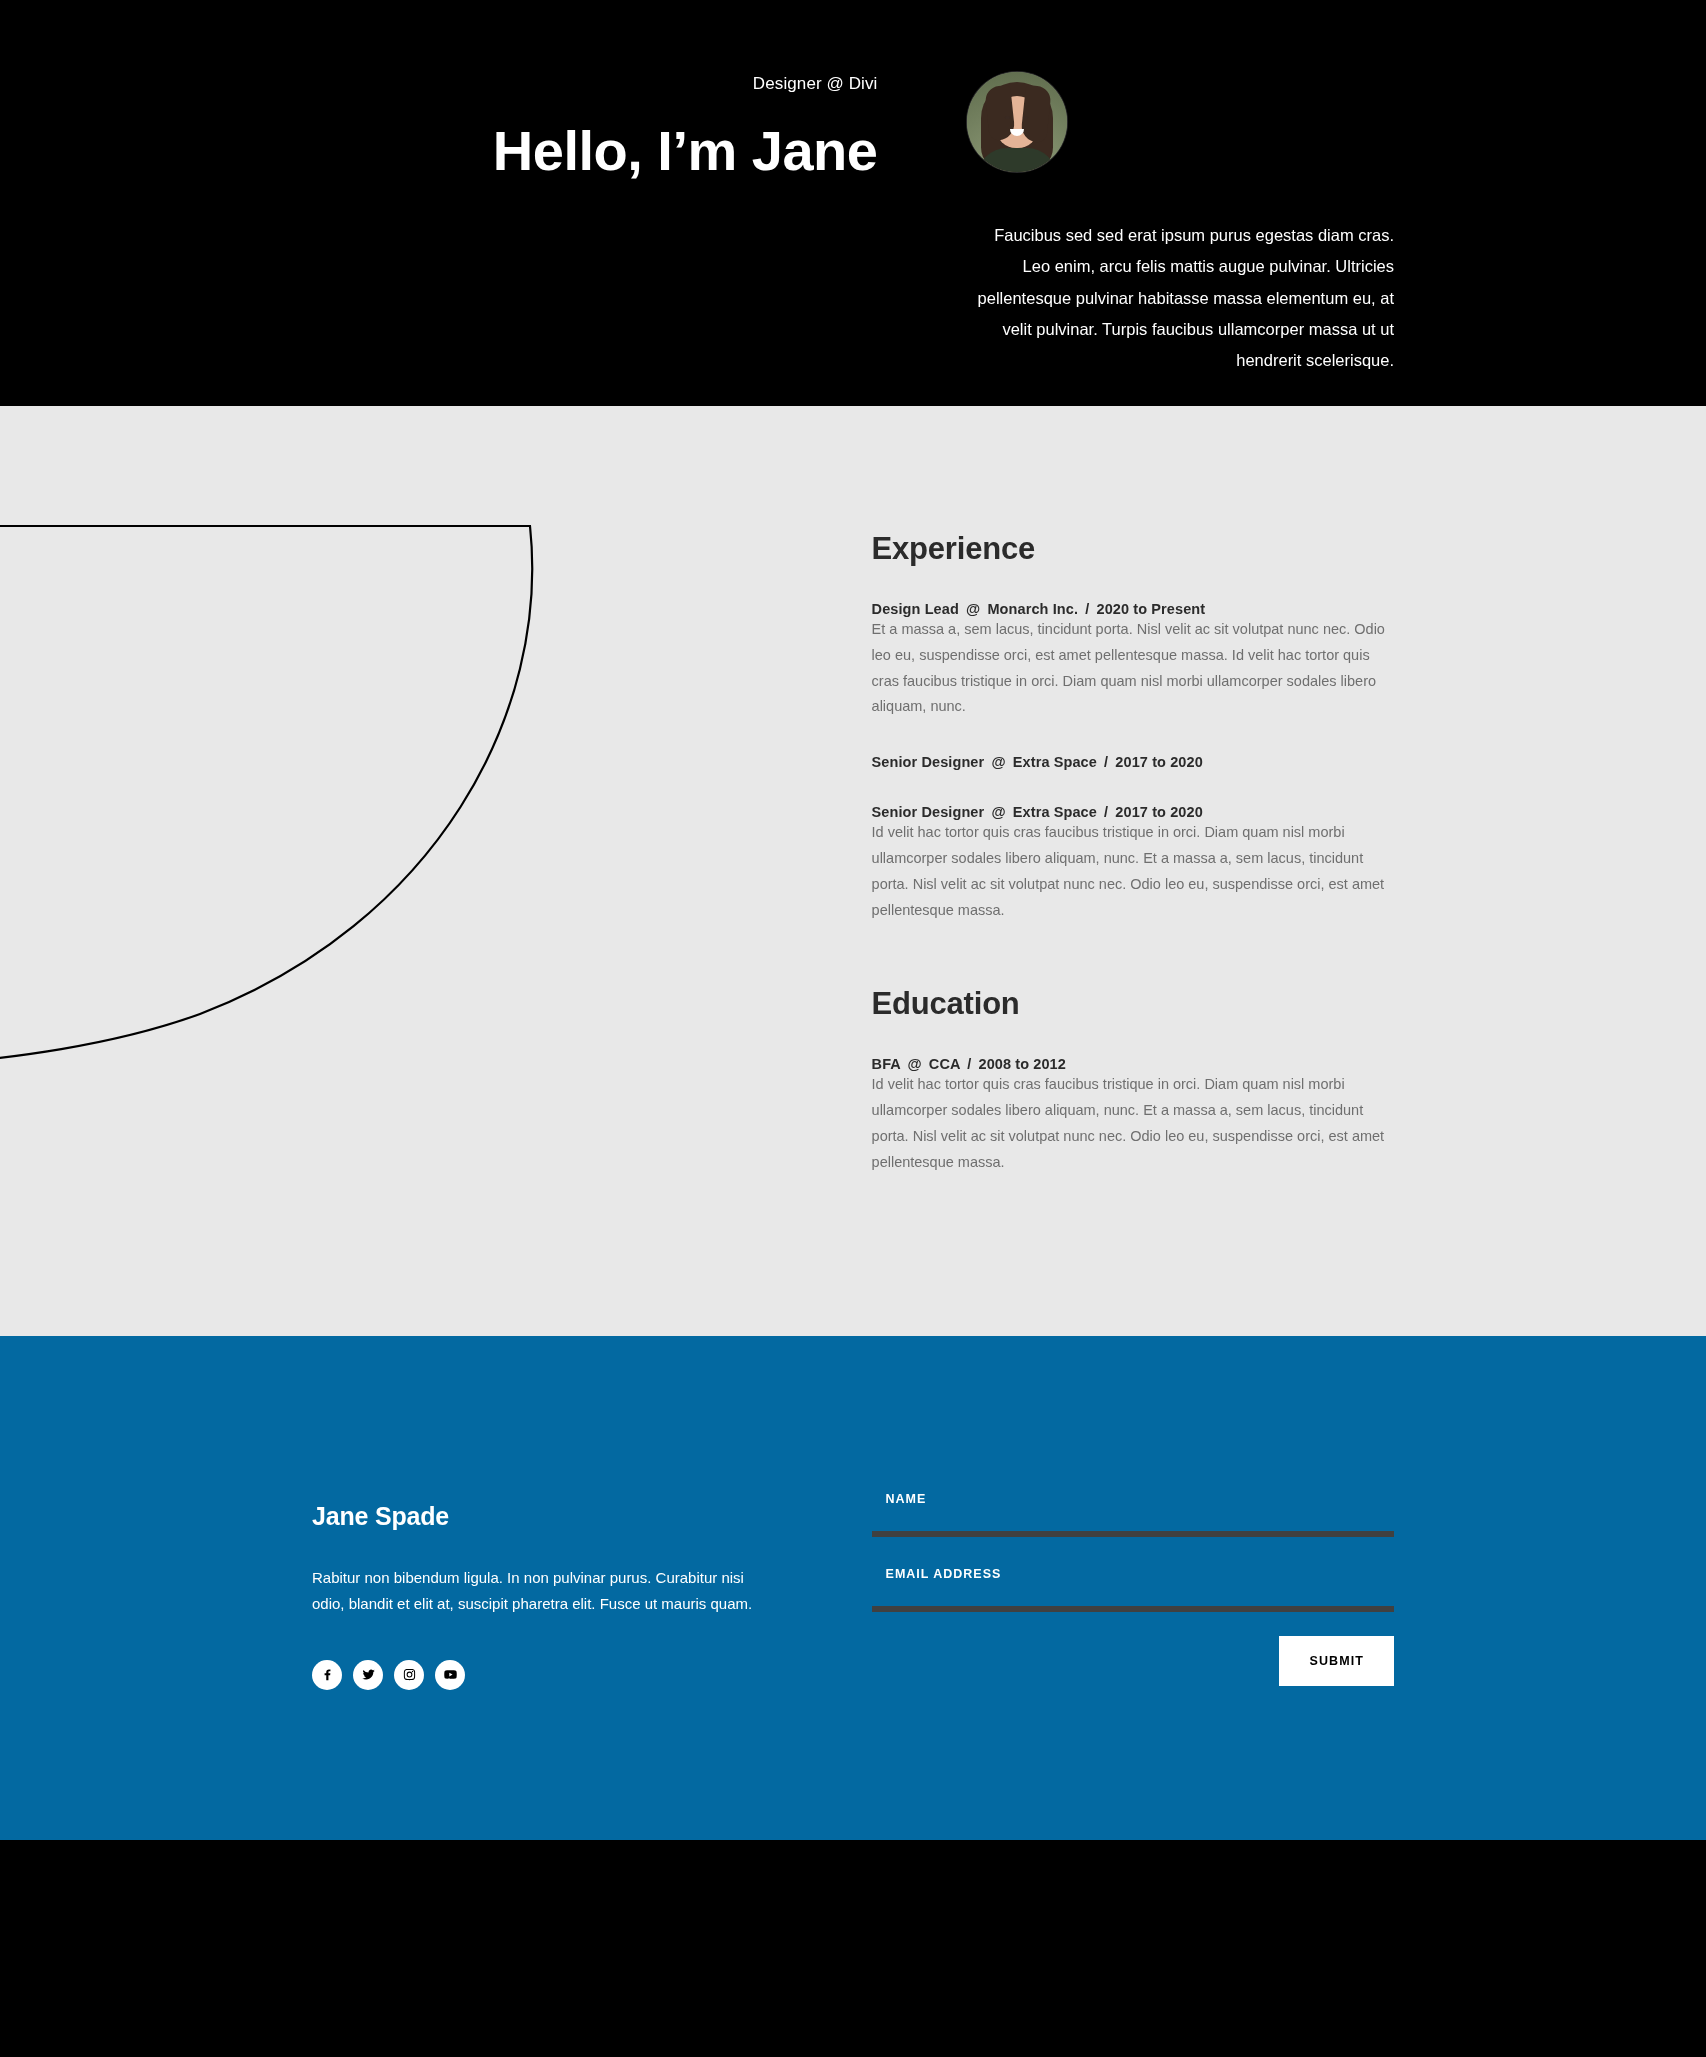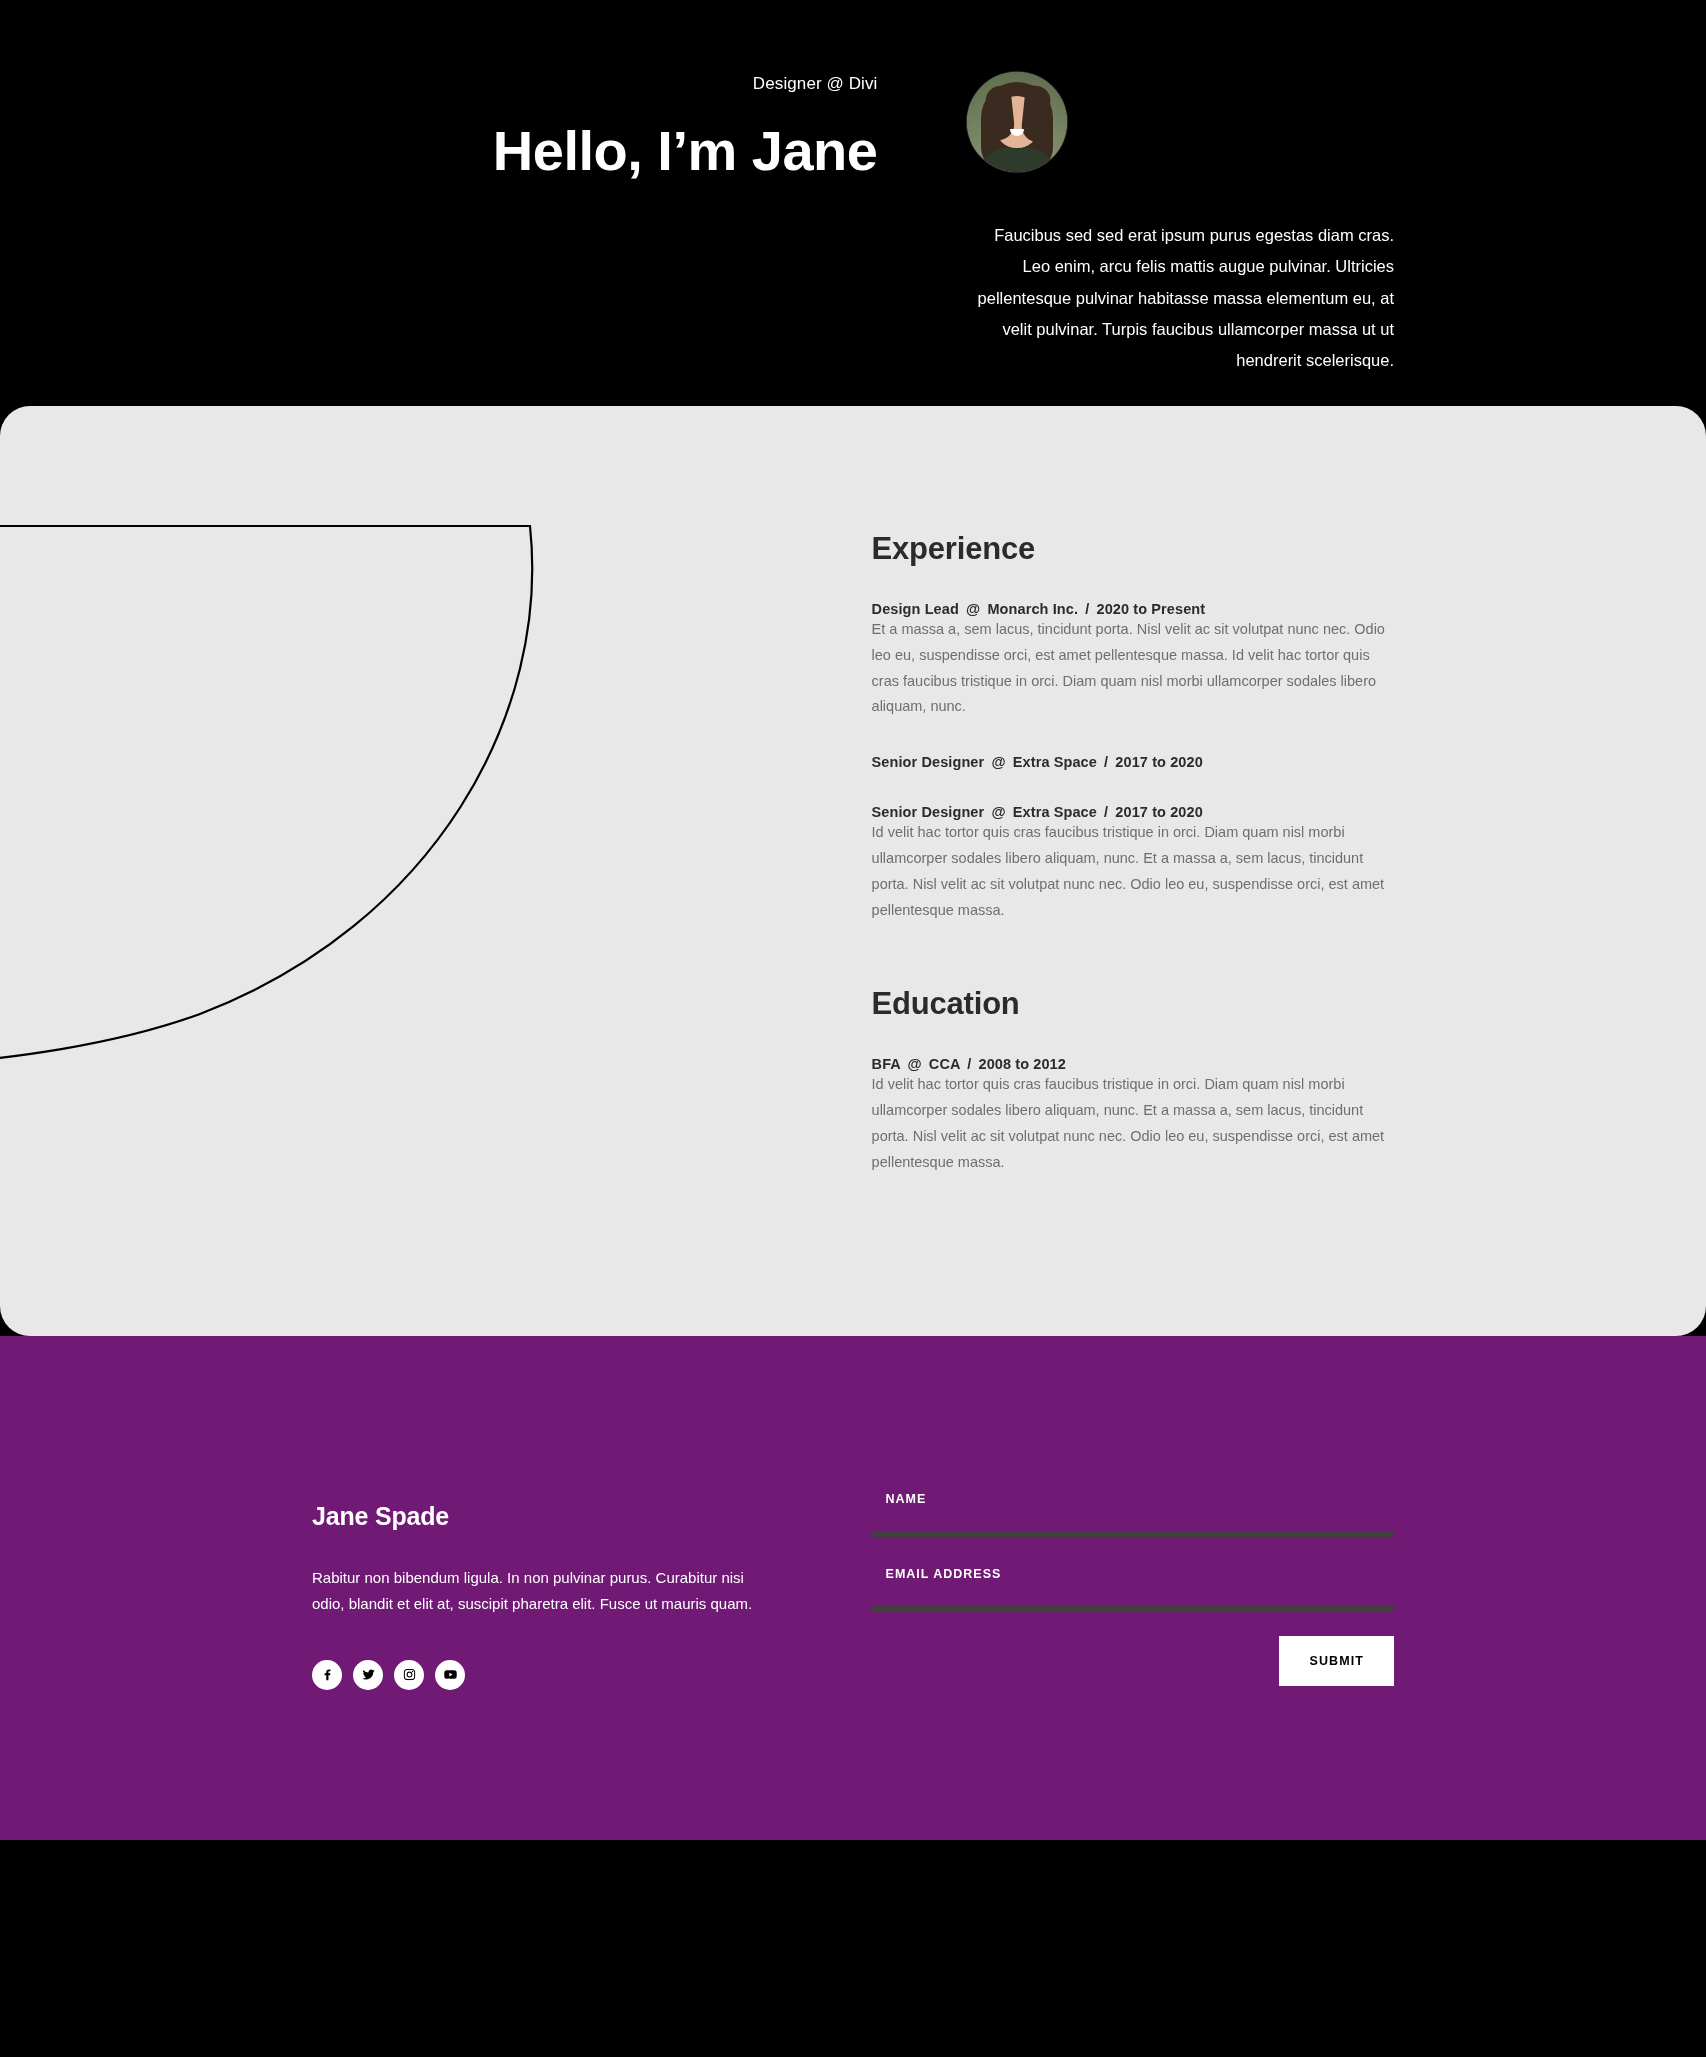--- a/index.html
+++ b/index.html
@@ -111,21 +111,20 @@
     max-width: 500px;
     font-weight: 400;
   }
 
   
   .resume {
     background: #e8e8e8;
     position: relative;
     min-height: 930px;
     overflow: hidden;
-    border-radius: 30px;
   }
   .swoosh {
     position: absolute;
     left: -760px;
     top: 118px;
     width: 1460px;
     height: 560px;
     pointer-events: none;
   }
   .resume-inner {
@@ -156,21 +155,21 @@
   .entry-body {
     font-size: 14.5px;
     line-height: 1.78;
     color: #6f6f6f;
     margin-top: 0;
     max-width: 630px;
   }
 
   
   .footer {
-    background: #701a75;
+    background: #0369a1;
     padding: 140px 312px 150px 312px;
     display: flex;
   }
   .footer-left { width: 470px; padding-top: 26px; }
   .footer-right { width: 630px; padding-left: 98px; }
   .footer-name {
     color: #ffffff;
     font-size: 25px;
     font-weight: 700;
     letter-spacing: -0.2px;

